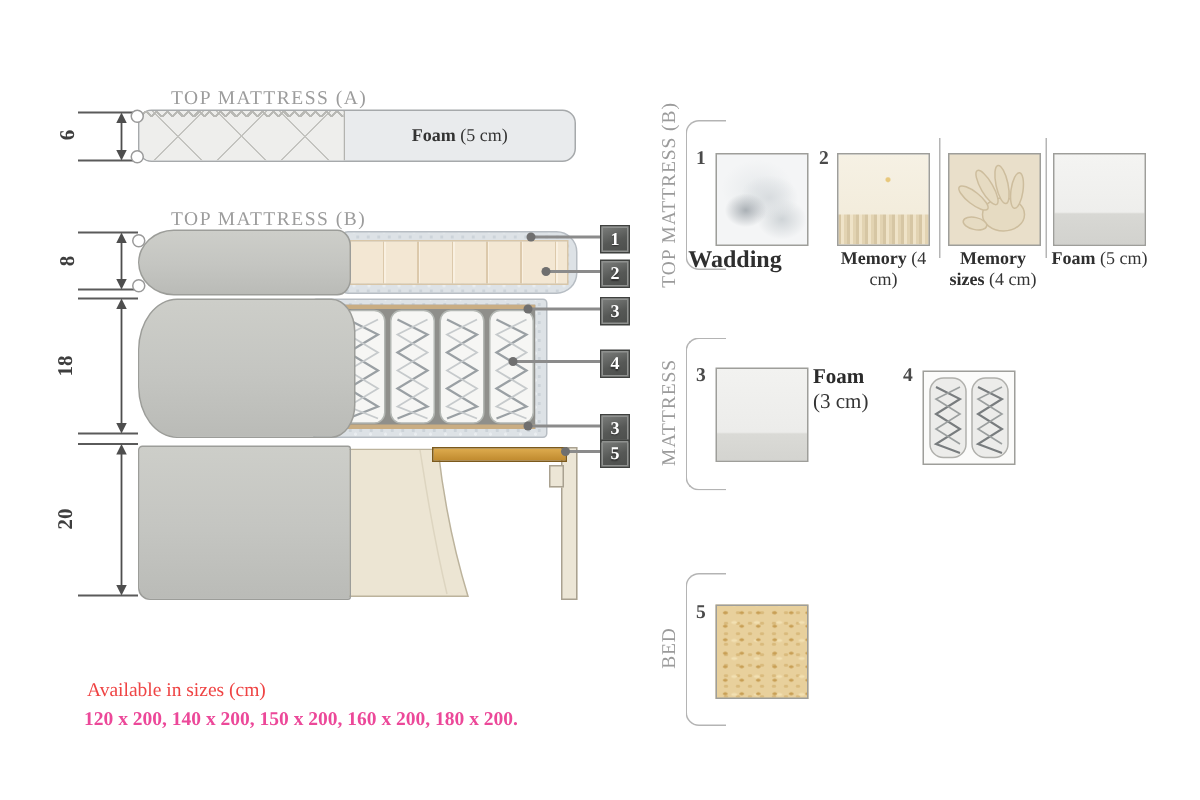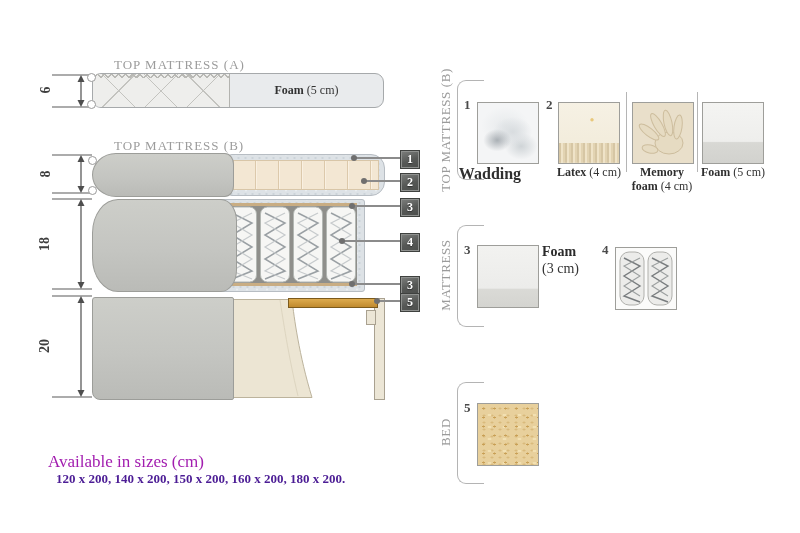--- a/index.html
+++ b/index.html
@@ -92,22 +92,22 @@
                       radial-gradient(ellipse 4px 2px,#f2e0b2 40%,rgba(242,224,178,0) 60%),
                       radial-gradient(ellipse 3px 2px,#d9ba7c 40%,rgba(217,186,124,0) 60%);
      background-size:11px 9px,15px 12px,8px 7px;background-position:0 0,4px 5px,2px 1px;}
   .leg-cap{position:absolute;text-align:center;font-size:12px;color:#343434;line-height:1.18;}
   .leg-cap b{color:#2f2f2f;}
   .cap-wadding{font-size:16px;font-weight:700;color:#2f2f2f;}
   .leg-side{position:absolute;font-size:14px;line-height:1.22;color:#343434;}
   .leg-side b{color:#2b2b2b;}
 
   
-  .foot1{position:absolute;left:48px;top:452px;font-size:17px;color:#a21caf;}
-  .foot2{position:absolute;left:56px;top:471px;font-size:13px;font-weight:600;color:#4c1d95;}
+  .foot1{position:absolute;left:58px;top:452px;font-size:13px;color:#ef4444;}
+  .foot2{position:absolute;left:56px;top:471px;font-size:13px;font-weight:600;color:#ec4899;}
 </style>
 </head>
 <body>
 
 <div class="stage">
 
   <svg class="abs" style="left:50px;top:74px;" width="44" height="34" viewBox="0 0 44 34">
     <line x1="2" y1="1" x2="42" y2="1" stroke="#5a5a5a" stroke-width="1.2"></line>
     <line x1="2" y1="33" x2="42" y2="33" stroke="#5a5a5a" stroke-width="1.2"></line>
     <line x1="31" y1="6" x2="31" y2="28" stroke="#4e4e4e" stroke-width="1.2"></line>
@@ -230,37 +230,37 @@
   <div class="vlabel" style="left:446px;top:130px;">TOP MATTRESS (B)</div>
   <div class="bracket" style="top:80px;height:98px;"></div>
 
   <div class="leg-num" style="left:464px;top:97px;">1</div>
   <div class="leg-img img-wadding" style="left:477px;top:102px;"></div>
   <div class="leg-cap cap-wadding" style="left:452px;top:165px;width:76px;">Wadding</div>
 
   <div class="leg-num" style="left:546px;top:97px;">2</div>
   <div class="leg-img img-latex" style="left:558px;top:102px;"></div>
   <div class="leg-cap" style="left:550px;top:165px;width:78px;">
-    <b>Latex</b><span> (4 cm)</span>
+    <b>Memory</b><span> (4 cm)</span>
   </div>
 
   <div class="abs" style="left:626px;top:92px;width:1px;height:80px;background:#b5b5b5;"></div>
 
   <div class="leg-img img-memory" style="left:632px;top:102px;">
     <svg width="60" height="60" viewBox="0 0 60 60">
       <ellipse cx="36" cy="40" rx="14" ry="11" fill="#e6dbc2" stroke="#cdbd9d" stroke-width="1"></ellipse>
       <ellipse cx="16" cy="29" rx="4" ry="12" fill="#e6dbc2" stroke="#cdbd9d" stroke-width="1" transform="rotate(-52 16 29)"></ellipse>
       <ellipse cx="25" cy="22" rx="4" ry="13" fill="#e6dbc2" stroke="#cdbd9d" stroke-width="1" transform="rotate(-30 25 22)"></ellipse>
       <ellipse cx="35" cy="20" rx="4" ry="13" fill="#e6dbc2" stroke="#cdbd9d" stroke-width="1" transform="rotate(-12 35 20)"></ellipse>
       <ellipse cx="45" cy="24" rx="4" ry="12" fill="#e6dbc2" stroke="#cdbd9d" stroke-width="1" transform="rotate(8 45 24)"></ellipse>
       <ellipse cx="17" cy="46" rx="4" ry="8" fill="#e6dbc2" stroke="#cdbd9d" stroke-width="1" transform="rotate(-78 17 46)"></ellipse>
     </svg>
   </div>
   <div class="leg-cap" style="left:630px;top:165px;width:64px;">
-    <b>Memory foam</b><span> (4 cm)</span>
+    <b>Memory sizes</b><span> (4 cm)</span>
   </div>
 
   <div class="abs" style="left:697px;top:92px;width:1px;height:80px;background:#b5b5b5;"></div>
 
   <div class="leg-img img-foam5" style="left:702px;top:102px;"></div>
   <div class="leg-cap" style="left:694px;top:165px;width:78px;">
     <b>Foam</b><span> (5 cm)</span>
   </div>
 
   <div class="vlabel" style="left:446px;top:275px;">MATTRESS</div>

